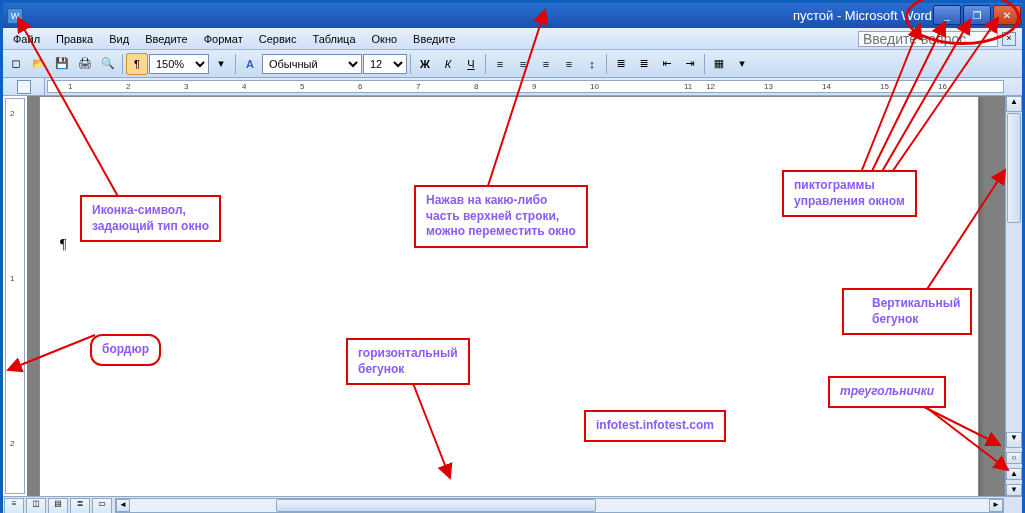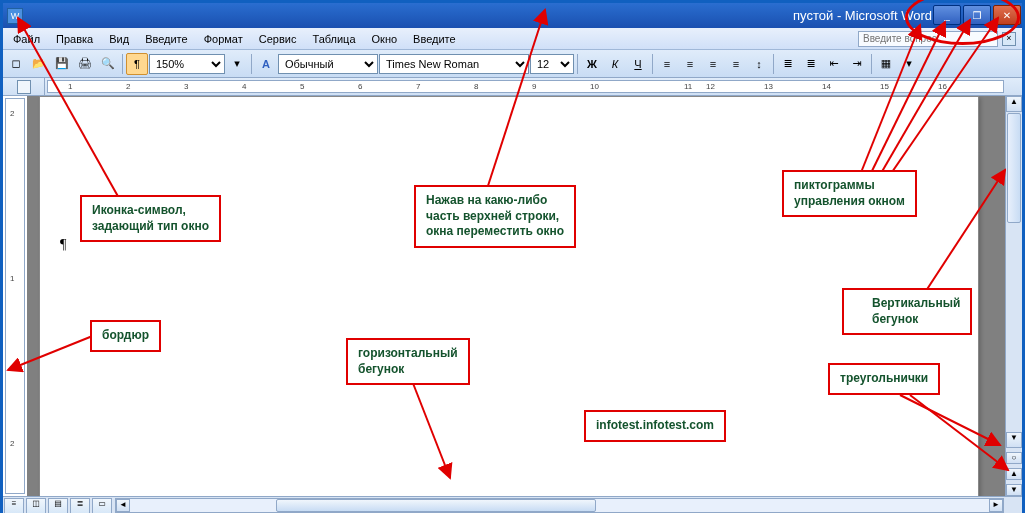--- a/index.html
+++ b/index.html
@@ -11,21 +11,21 @@
   .titlebar { height: 25px; background: linear-gradient(#2a6ed0, #1a50b0); display: flex; align-items: center; color: #fff; position: relative; }
   .titlebar .appicon { width: 16px; height: 16px; margin: 0 4px; background: #4a90e0; border: 1px solid #2060a0; display: flex; align-items: center; justify-content: center; font-size: 9px; color: #fff; }
   .titlebar .title { flex: 1; font-size: 13px; text-align: right; }
   .win-controls { display: flex; height: 100%; }
   .win-controls div { width: 28px; height: 20px; margin: 2px 1px 0 1px; background: linear-gradient(#6090e0,#3060c0); border: 1px solid #003080; border-radius: 2px; display: flex; align-items: center; justify-content: center; color: #fff; font-size: 10px; cursor: pointer; }
   .win-controls .close-btn { background: linear-gradient(#e07050,#c04020); border-color: #802000; }
   
   
   .menubar { height: 22px; background: linear-gradient(#e8f0fc,#d0e0f8); display: flex; align-items: center; padding: 0 2px; border-bottom: 1px solid #a0b8d8; position: relative; }
   .menubar .mi { padding: 2px 8px; font-size: 11px; color: #000; cursor: pointer; }
-  .menubar .search-q { margin-left: auto; width: 140px; height: 16px; border: 1px solid #90a8c8; background: #f8fbff; padding: 0 4px; font-size: 10px; color: #888; }
+  .menubar .search-q { margin-left: auto; width: 140px; height: 16px; border: 1px solid #90a8c8; background: #f8fbff; padding: 0 4px; font-size: 14px; color: #888; }
   .menubar .doc-close { width: 14px; height: 14px; margin: 0 4px; border: 1px solid #7090b0; background: #d8e8f8; font-size: 9px; text-align: center; cursor: pointer; }
   
   
   .toolbar { height: 28px; background: linear-gradient(#e0ecfa,#c8dcf4); display: flex; align-items: center; padding: 0 2px; border-bottom: 1px solid #90a8c8; gap: 1px; }
   .tb-btn { width: 22px; height: 22px; border: 1px solid transparent; display: flex; align-items: center; justify-content: center; font-size: 11px; cursor: pointer; border-radius: 2px; }
   .tb-btn.highlighted { background: #ffd890; border-color: #d09030; }
   .tb-sep { width: 1px; height: 20px; background: #90a8c8; margin: 0 2px; }
   .tb-select { height: 20px; border: 1px solid #7090b0; background: #fff; font-size: 11px; padding: 0 2px; }
   
   
@@ -52,21 +52,21 @@
   
   .bottom-scroll-row { height: 18px; display: flex; background: #d8e4f4; border-top: 1px solid #90a8c8; }
   .view-btns { display: flex; }
   .view-btn { width: 20px; height: 16px; border: 1px solid #90a8c8; margin: 1px; background: linear-gradient(#f0f6fc,#d8e8f8); font-size:8px; text-align:center; cursor:pointer; }
   .hscroll { flex:1; margin: 1px 18px 1px 2px; background: #e8f0fc; border:1px solid #90a8c8; position:relative; }
   .hscroll .hthumb { position:absolute; left:160px; width:320px; top:0; bottom:0; background: linear-gradient(#f0f6fc,#c8dcf4); border:1px solid #90a8c8; border-radius:2px; cursor:pointer; }
   .hscroll .lbtn, .hscroll .rbtn { position:absolute; width:14px; top:0; bottom:0; background: linear-gradient(#f0f6fc,#d0e0f4); border:1px solid #90a8c8; text-align:center; font-size:8px; cursor:pointer; }
   .hscroll .lbtn { left:0; } .hscroll .rbtn { right:0; }
   
   
-  .callout { position: absolute; background: #fff; border: 2px solid #e00000; padding: 6px 10px; font-size: 12px; font-weight: bold; color: #14532d; z-index: 50; line-height: 1.3; }
+  .callout { position: absolute; background: #fff; border: 2px solid #e00000; padding: 6px 10px; font-size: 12px; font-weight: bold; color: #8b5cf6; z-index: 50; line-height: 1.3; }
   .callout-ring { position: absolute; border: 3px solid #e00000; border-radius: 50%; z-index: 49; pointer-events:none; }
   svg.arrows { position: absolute; top:0; left:0; width: 1025px; height: 513px; z-index: 48; pointer-events:none; }
 </style>
 </head>
 <body>
 
 <div class="outer-border">
 
   <div class="titlebar">
     <div class="appicon">W</div>
@@ -93,26 +93,25 @@
   </div>
 
   <div class="toolbar">
     <div class="tb-btn">◻</div>
     <div class="tb-btn">📂</div>
     <div class="tb-btn">💾</div>
     <div class="tb-btn">🖨</div>
     <div class="tb-btn">🔍</div>
     <div class="tb-sep"></div>
     <div class="tb-btn highlighted">¶</div>
-    <select class="tb-select" style="width:76px"><option>150%</option></select>
+    <select class="tb-select" style="width:60px"><option>150%</option></select>
     <div class="tb-btn">▾</div>
     <div class="tb-sep"></div>
     <div class="tb-btn" style="color:#3060c0;font-weight:bold">A</div>
     <select class="tb-select" style="width:100px"><option>Обычный</option></select>
-    <select class="tb-select" style="width:150px"><option>Times New Roman</option></select>
     <select class="tb-select" style="width:44px"><option>12</option></select>
     <div class="tb-sep"></div>
     <div class="tb-btn" style="font-weight:bold">Ж</div>
     <div class="tb-btn" style="font-style:italic">К</div>
     <div class="tb-btn" style="text-decoration:underline">Ч</div>
     <div class="tb-sep"></div>
     <div class="tb-btn">≡</div>
     <div class="tb-btn">≡</div>
     <div class="tb-btn">≡</div>
     <div class="tb-btn">≡</div>
@@ -207,22 +206,22 @@
   <line x1="900" y1="395" x2="1000" y2="445" stroke="#e00000" stroke-width="2" marker-end="url(#ah)"></line>
   <line x1="910" y1="395" x2="1008" y2="470" stroke="#e00000" stroke-width="2" marker-end="url(#ah)"></line>
 </svg>
 
 <div class="callout-ring" style="left:905px; top:-10px; width:115px; height:55px;"></div>
 
 <div class="callout" style="left:80px; top:195px; white-space:pre-line;">Иконка-символ,
 задающий тип окно</div>
 <div class="callout" style="left:414px; top:185px; white-space:pre-line;">Нажав на какю-либо
 часть верхней строки,
-окна переместить окно</div>
+можно переместить окно</div>
 <div class="callout" style="left:782px; top:170px; white-space:pre-line;">пиктограммы
 управления окном</div>
-<div class="callout" style="left:90px; top:320px;">бордюр</div>
+<div class="callout" style="left:90px; top:334px;border-radius:12px;">бордюр</div>
 <div class="callout" style="left:346px; top:320px; white-space:pre-line;margin-top:18px;">горизонтальный
 бегунок</div>
 <div class="callout" style="left:842px; top:288px; white-space:pre-line;padding-left:28px;">Вертикальный
 бегунок</div>
-<div class="callout" style="left:828px; top:363px;">треугольнички</div>
+<div class="callout" style="left:828px; top:376px;font-style:italic;">треугольнички</div>
 <div class="callout" style="left:584px; top:410px;">infotest.infotest.com</div>
 
 </body></html>

